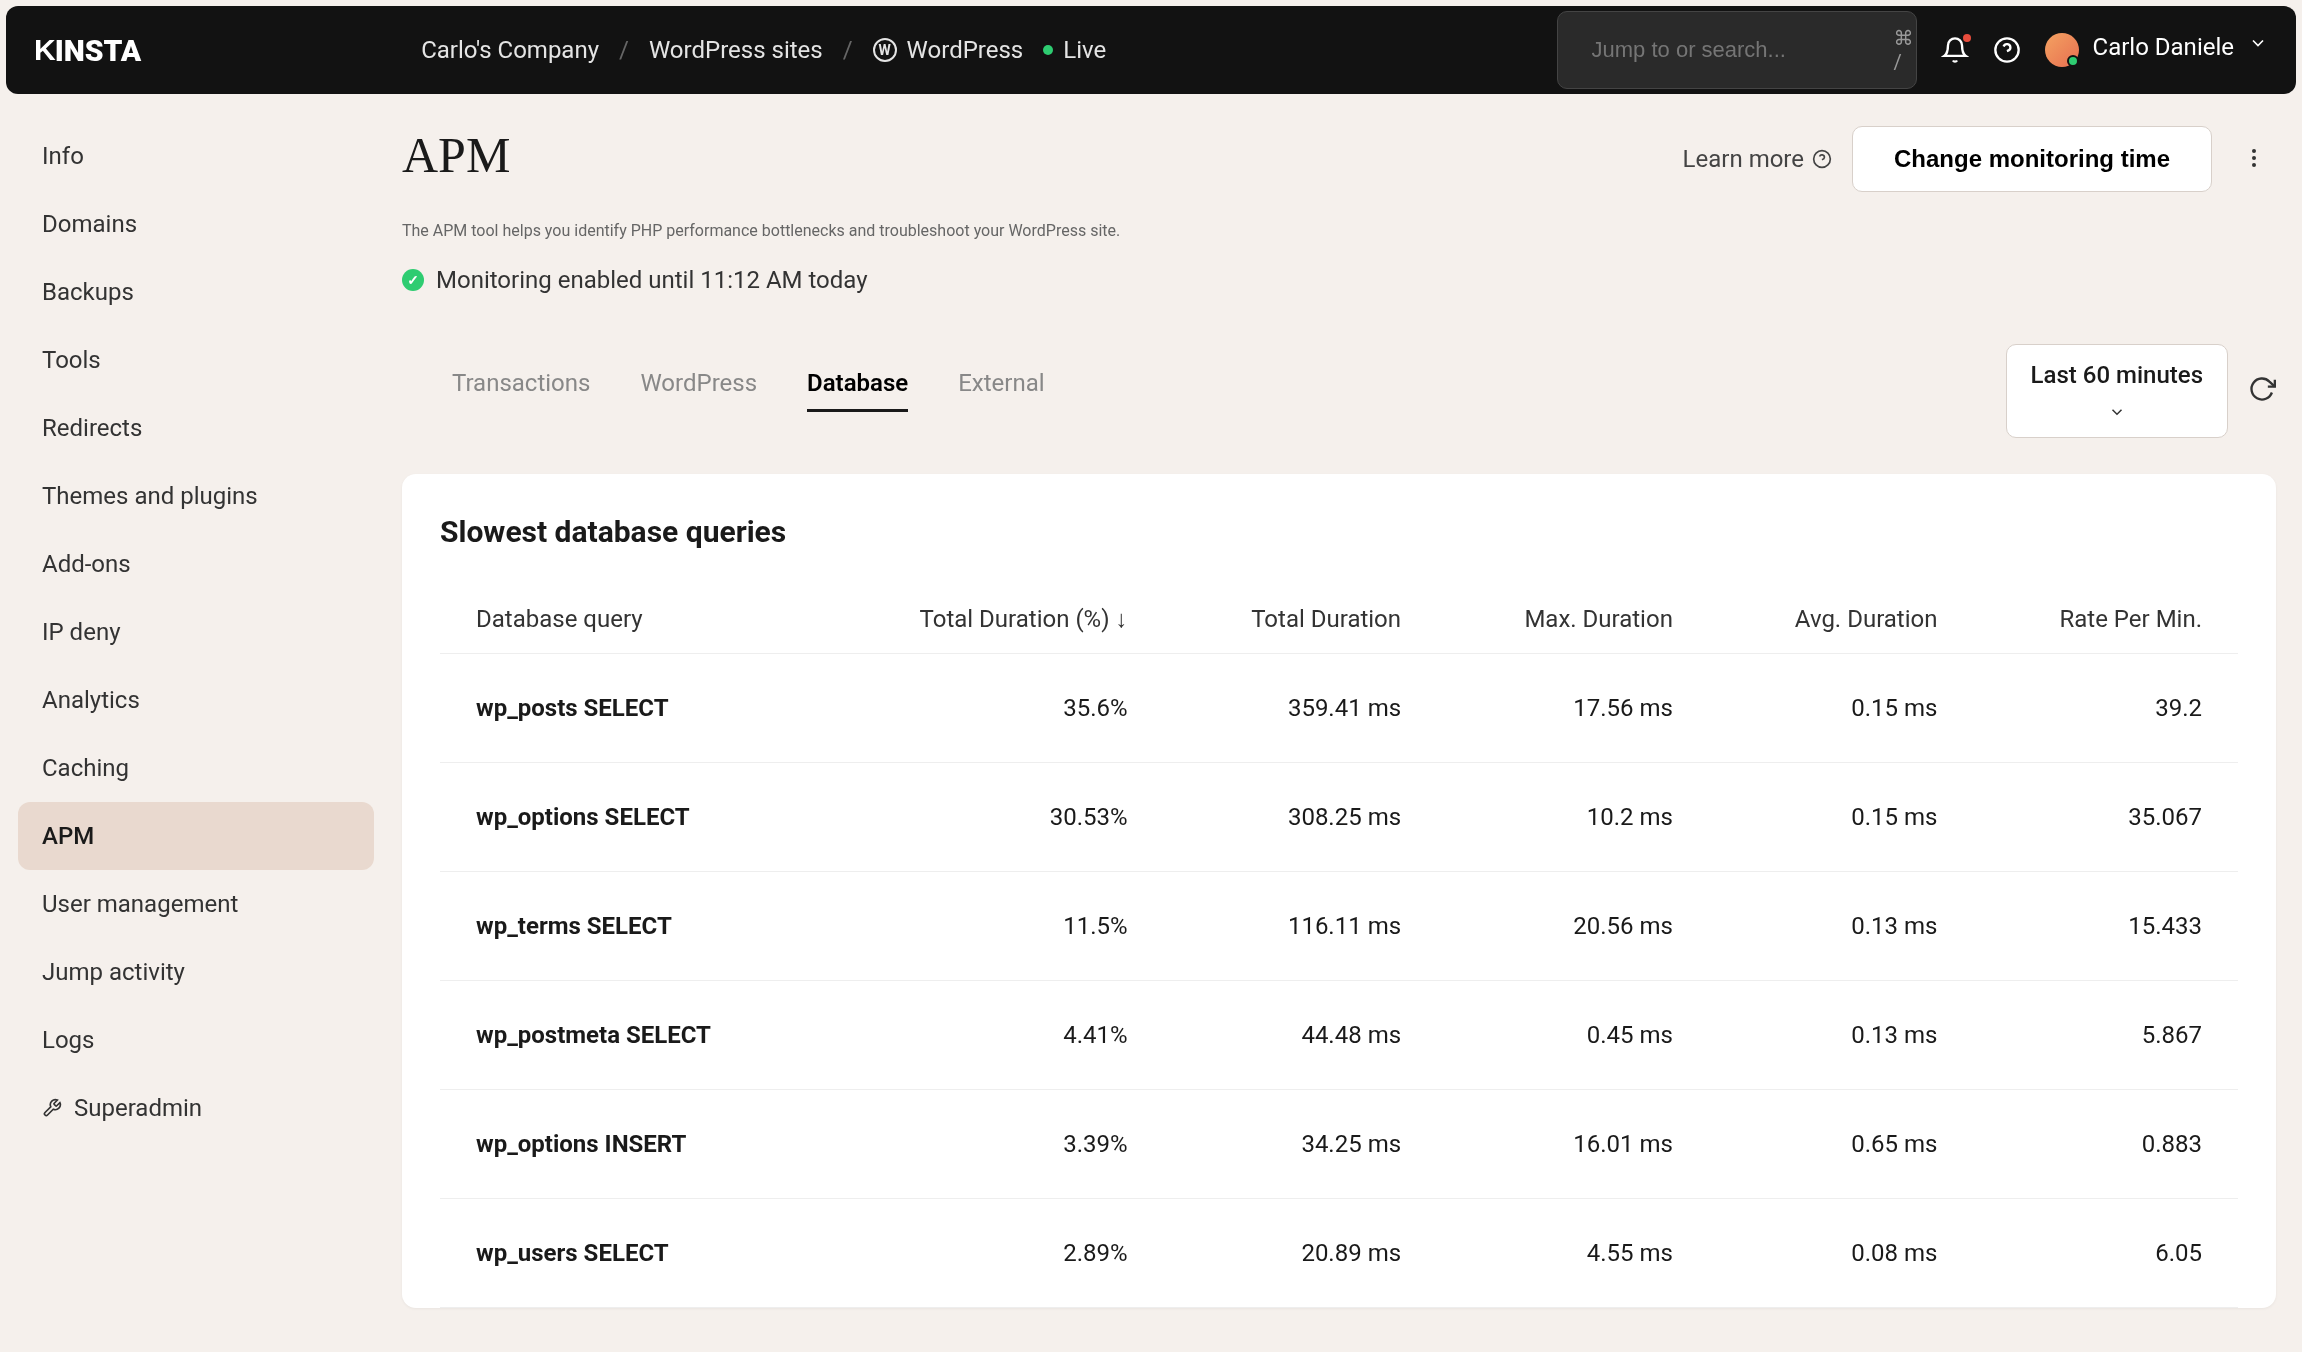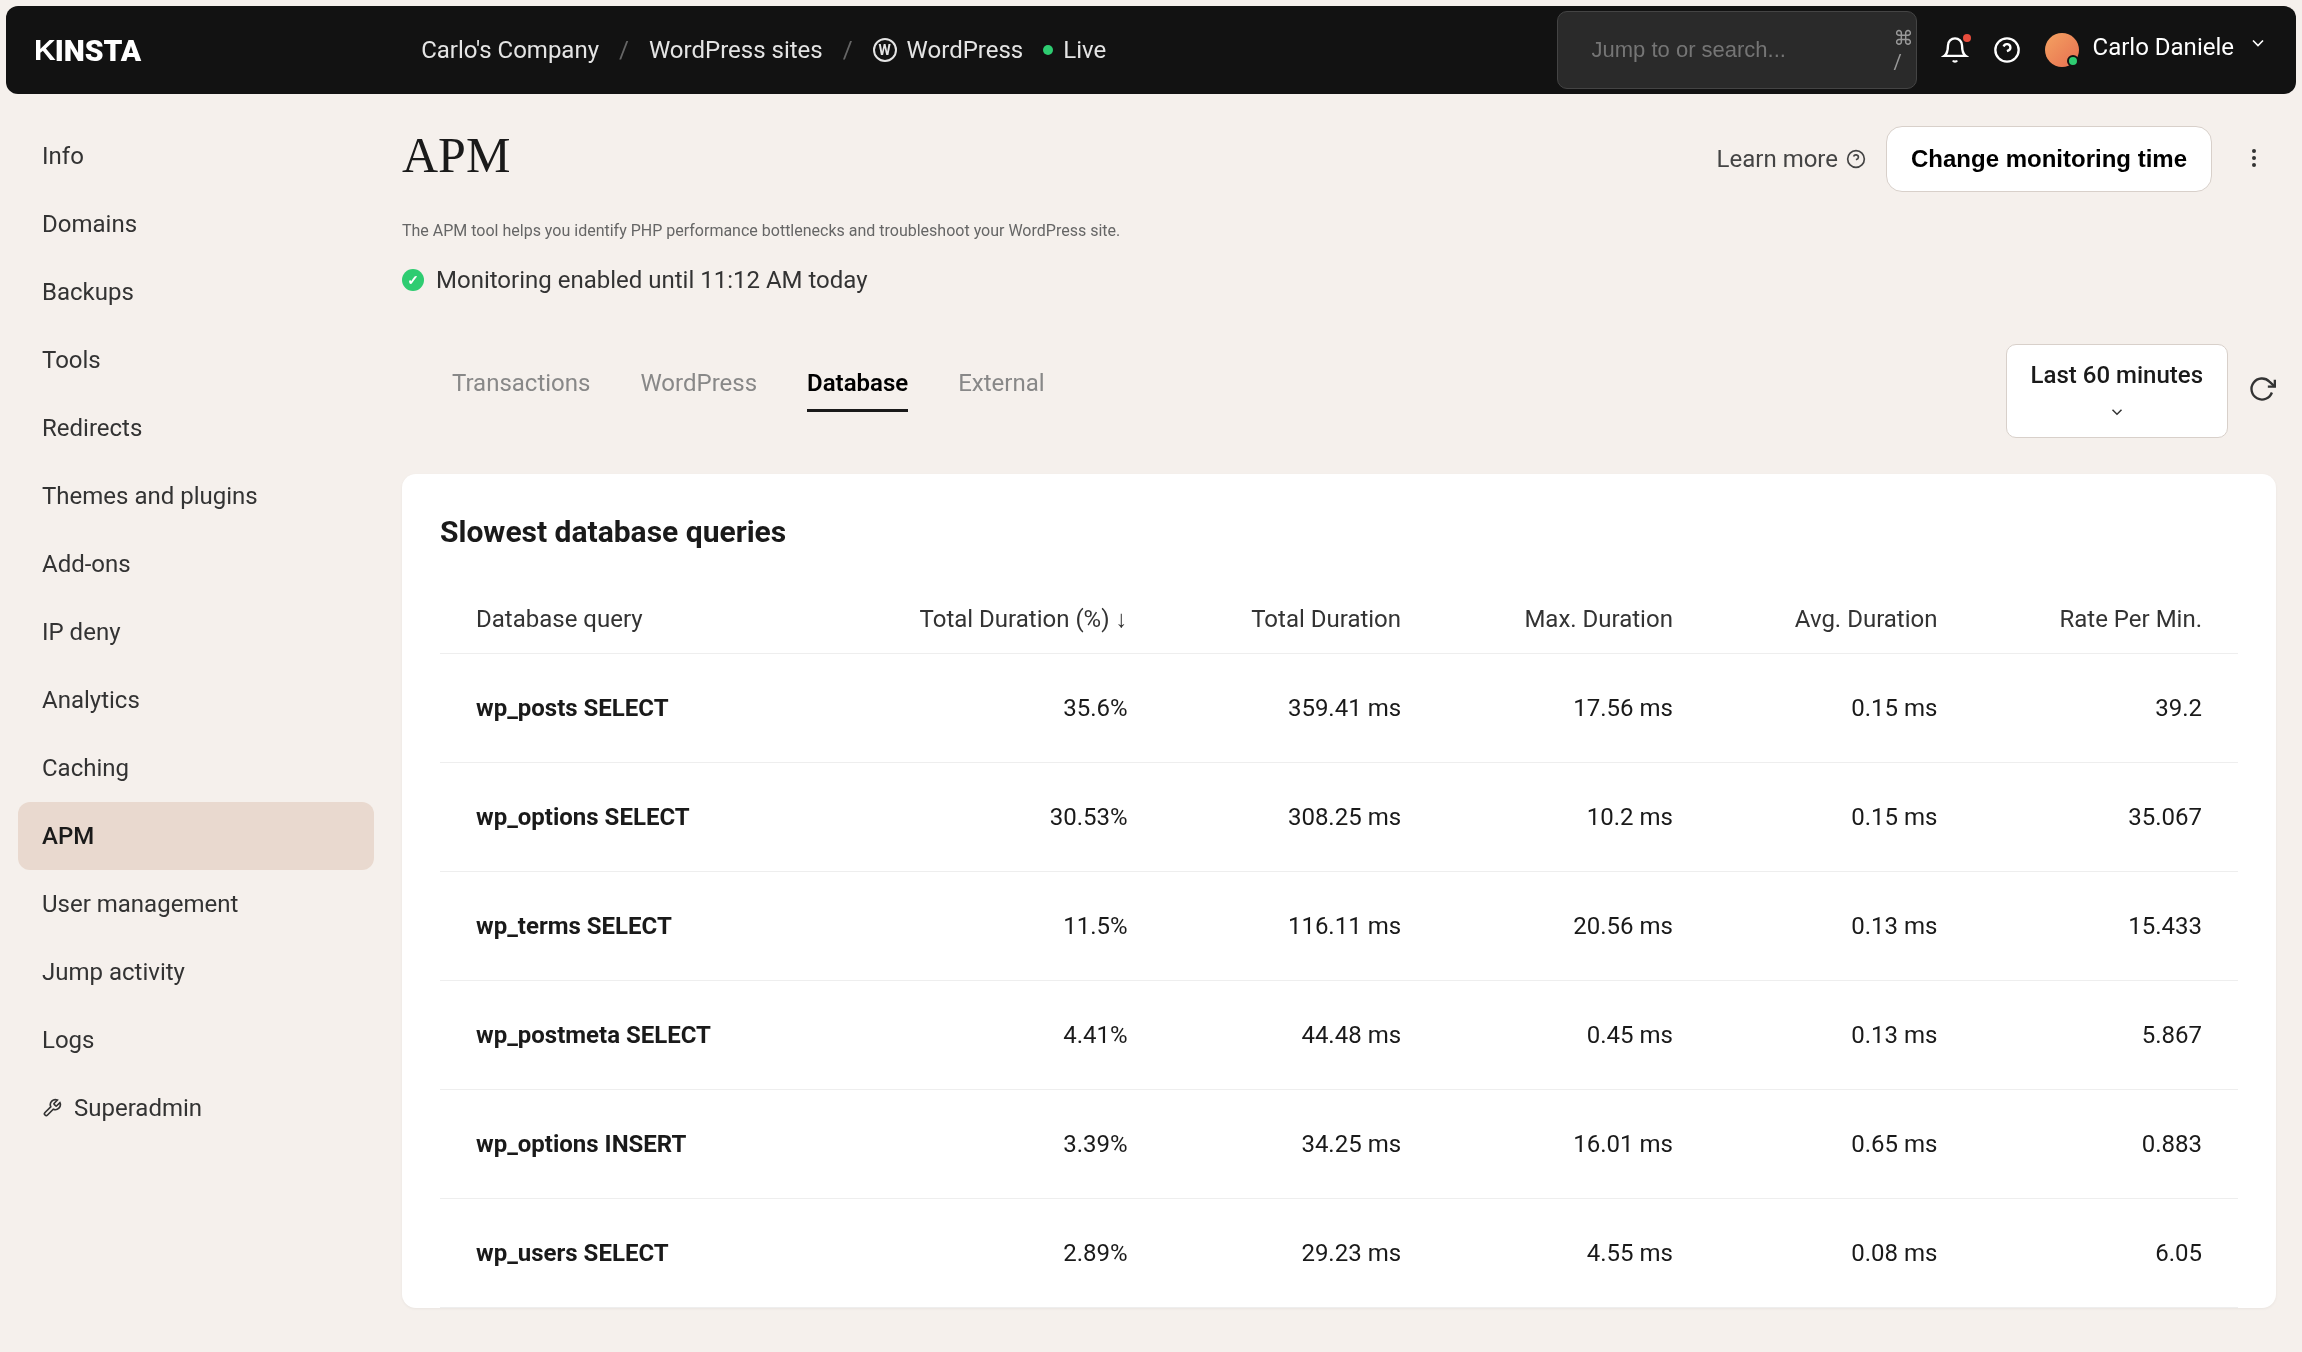--- a/index.html
+++ b/index.html
@@ -26,21 +26,21 @@
     .layout { display: flex; margin-top: 12px; justify-content: space-between; }
     .sidebar { width: 380px; padding: 16px 12px; }
     .sb-item { padding: 20px 24px; font-size: 24px; color: #333; cursor: pointer; border-radius: 12px; display: flex; align-items: center; gap: 12px; }
     .sb-item.active { background: #e9d9cf; font-weight: 500; color: #1a1a1a; }
 
     .main { flex: 1; padding: 20px 20px 0 16px; }
     .page-header { display: flex; align-items: flex-start; }
     .page-title { font-size: 50px; font-weight: 500; font-family: Georgia, serif; }
     .header-right { margin-left: auto; display: flex; align-items: center; gap: 20px; }
     .learn-more { font-size: 24px; color: #444; cursor: pointer; display: flex; align-items: center; gap: 8px; }
-    .btn-outline { background: #fff; border: 1px solid #d8d0ca; border-radius: 16px; padding: 18px 24px; font-size: 24px; font-weight: 600; cursor: pointer; }
+    .btn-outline { background: #fff; border: 1px solid #d8d0ca; border-radius: 10px; padding: 18px 41px; font-size: 24px; font-weight: 600; cursor: pointer; }
     .btn-icon { background: transparent; border: none; cursor: pointer; padding: 10px; }
     .description { font-size: 16px; color: #666; margin-top: 26px; max-width: 1000px; line-height: 1.6; }
     .status-line { display: flex; align-items: center; gap: 12px; font-size: 24px; color: #333; margin-top: 22px; }
     .check-circle { width: 22px; height: 22px; background: #2ecc71; border-radius: 50%; display: inline-flex; align-items: center; justify-content: center; color: #fff; font-size: 14px; font-weight: bold; }
 
     .tabs-row { display: flex; align-items: center; margin-top: 50px; }
     .tabs { display: flex; gap: 50px; padding-left: 50px; }
     .tab { font-size: 24px; color: #888; cursor: pointer; padding-bottom: 12px; border-bottom: 3px solid transparent; }
     .tab.active { color: #000000; font-weight: 600; border-bottom-color: #1a1a1a; }
     .tabs-right { margin-left: auto; display: flex; align-items: center; gap: 20px; }
@@ -239,21 +239,21 @@
                 <td>wp_options INSERT</td>
                 <td>3.39%</td>
                 <td>34.25 ms</td>
                 <td>16.01 ms</td>
                 <td>0.65 ms</td>
                 <td>0.883</td>
               </tr>
               <tr>
                 <td>wp_users SELECT</td>
                 <td>2.89%</td>
-                <td>29.23 ms</td>
+                <td>20.89 ms</td>
                 <td>4.55 ms</td>
                 <td>0.08 ms</td>
                 <td>6.05</td>
               </tr>
             </tbody>
         </table>
       </div>
     </div>
   </div>
 </div>

